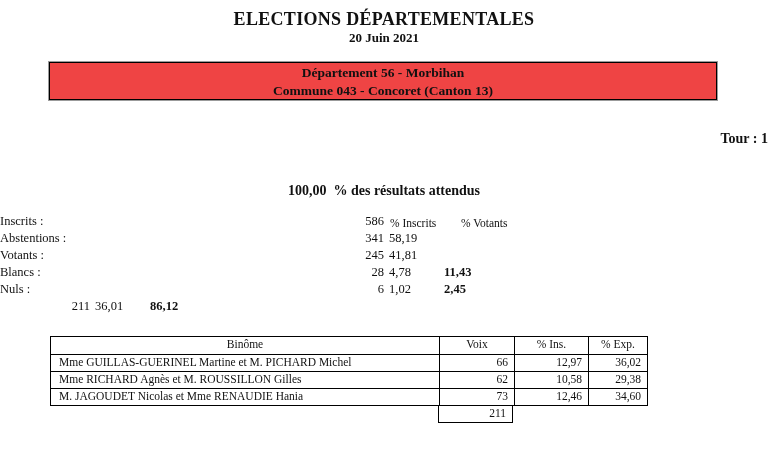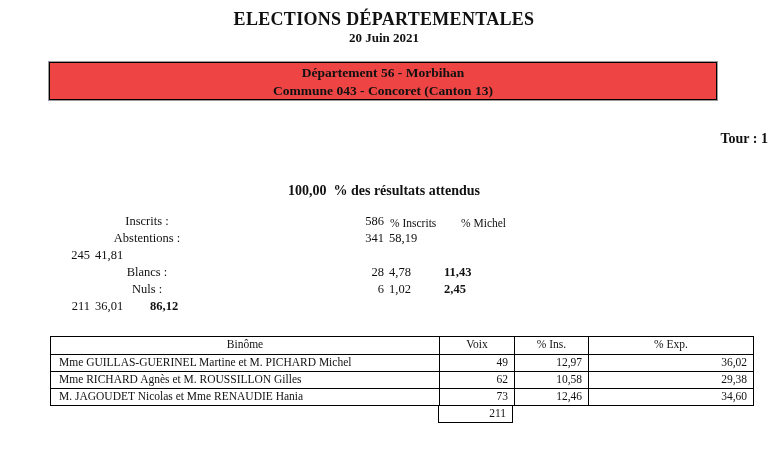--- a/index.html
+++ b/index.html
@@ -46,27 +46,27 @@
     margin-top: 34px;
   }
 
   
   .part-header { position: absolute; top: 185px; font-size: 11.5px; margin-top: 32px; }
   .ph-inscrits { left: 390px; }
   .ph-votants  { left: 461px; }
 
   .stats { position: absolute; top: 213px; left: 0; font-size: 12.5px; }
   .srow { display: flex; height: 17px; line-height: 16px; }
-  .s-label { width: 294px; text-align: center; }
+  .s-label { width: 294px; text-align: left; }
   .s-count { width: 90px;  text-align: right; }
   .s-pi    { width: 50px;  margin-left: 5px; text-align: left; }
   .s-pv    { width: 80px;  margin-left: 5px;  text-align: left; font-weight: bold; }
 
   
-  .results { position: absolute; left: 50px; top: 336px; width: 704px; font-size: 11.5px; }
+  .results { position: absolute; left: 50px; top: 336px; width: 598px; font-size: 11.5px; }
   .rt-box { border: 1.5px solid #000; box-sizing: border-box; }
   .rt-row { display: flex; height: 16px; }
   .rt-row.rt-head { height: 17px; }
   .rt-row + .rt-row { border-top: 1.5px solid #000; }
   .cell { box-sizing: border-box; line-height: 15.5px; overflow: hidden; white-space: nowrap; }
   .c0 { width: 388px; }
   .c1 { width: 75px; border-left: 1.5px solid #000; }
   .c2 { width: 74px; border-left: 1.5px solid #000; }
   .c3 { flex: 1;     border-left: 1.5px solid #000; }
   .rt-head .cell { text-align: center; }
@@ -88,36 +88,37 @@
 
 <div class="loc-box">
   <div>Département 56 - Morbihan</div>
   <div>Commune 043 - Concoret (Canton 13)</div>
 </div>
 
 <div class="tour-line">Tour : 1</div>
 <div class="completion-line">100,00  % des résultats attendus</div>
 
 <div class="part-header ph-inscrits">% Inscrits</div>
-<div class="part-header ph-votants">% Michel</div>
+<div class="part-header ph-votants">% Votants</div>
 
 <div class="stats">
   <div class="srow">
     <span class="s-label">Inscrits :</span>
     <span class="s-count">586</span>
     <span class="s-pi"></span>
     <span class="s-pv"></span>
   </div>
   <div class="srow">
     <span class="s-label">Abstentions :</span>
     <span class="s-count">341</span>
     <span class="s-pi">58,19</span>
     <span class="s-pv"></span>
   </div>
   <div class="srow">
+    <span class="s-label">Votants :</span>
     <span class="s-count">245</span>
     <span class="s-pi">41,81</span>
     <span class="s-pv"></span>
   </div>
   <div class="srow">
     <span class="s-label">Blancs :</span>
     <span class="s-count">28</span>
     <span class="s-pi">4,78</span>
     <span class="s-pv">11,43</span>
   </div>
@@ -137,21 +138,21 @@
 <div class="results">
   <div class="rt-box">
     <div class="rt-row rt-head">
       <div class="cell c0">Binôme</div>
       <div class="cell c1">Voix</div>
       <div class="cell c2">% Ins.</div>
       <div class="cell c3">% Exp.</div>
     </div>
     <div class="rt-row">
       <div class="cell c0 rt-name">Mme GUILLAS-GUERINEL Martine et M. PICHARD Michel</div>
-      <div class="cell c1 rt-num">49</div>
+      <div class="cell c1 rt-num">66</div>
       <div class="cell c2 rt-num">12,97</div>
       <div class="cell c3 rt-num">36,02</div>
     </div>
     <div class="rt-row">
       <div class="cell c0 rt-name">Mme RICHARD Agnès et M. ROUSSILLON Gilles</div>
       <div class="cell c1 rt-num">62</div>
       <div class="cell c2 rt-num">10,58</div>
       <div class="cell c3 rt-num">29,38</div>
     </div>
     <div class="rt-row">

